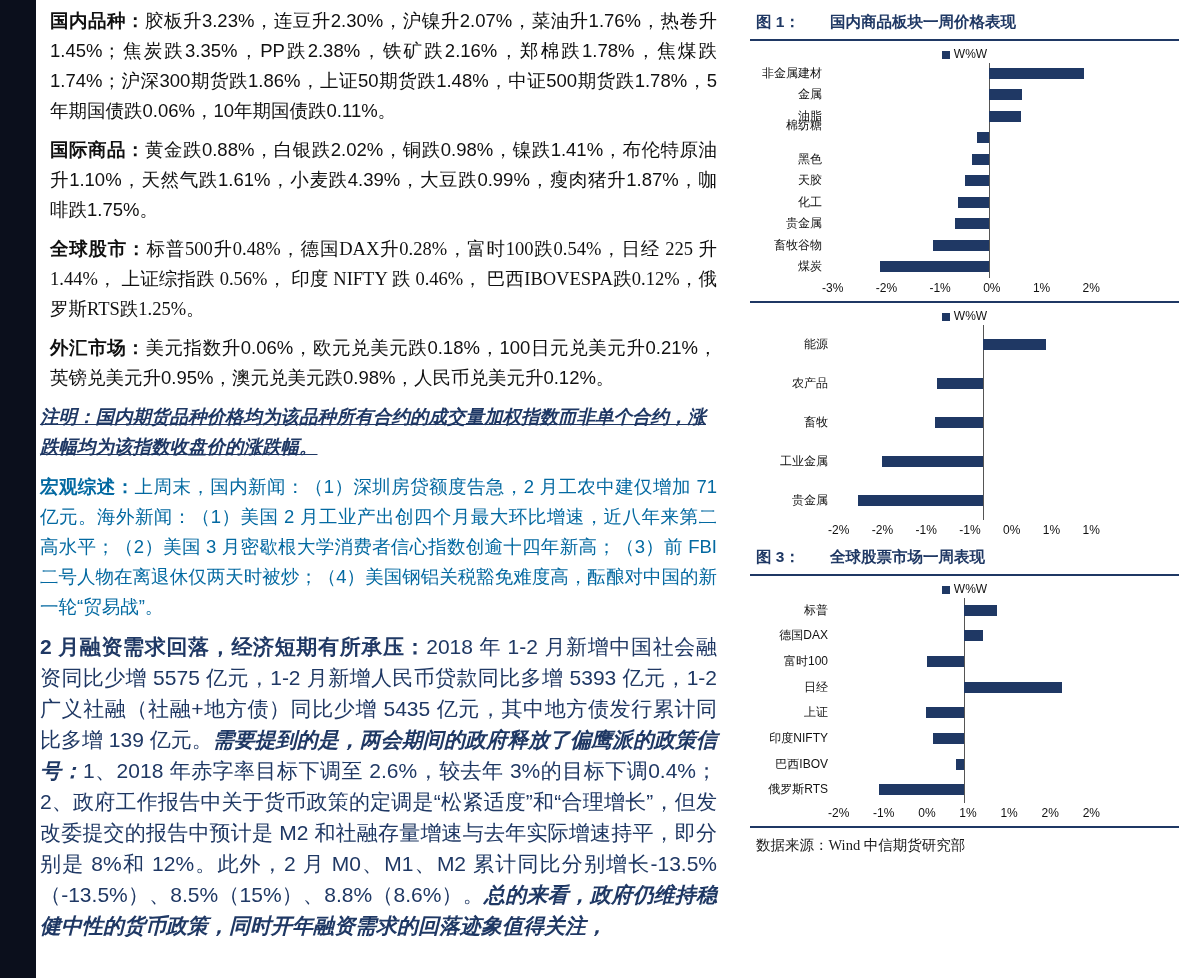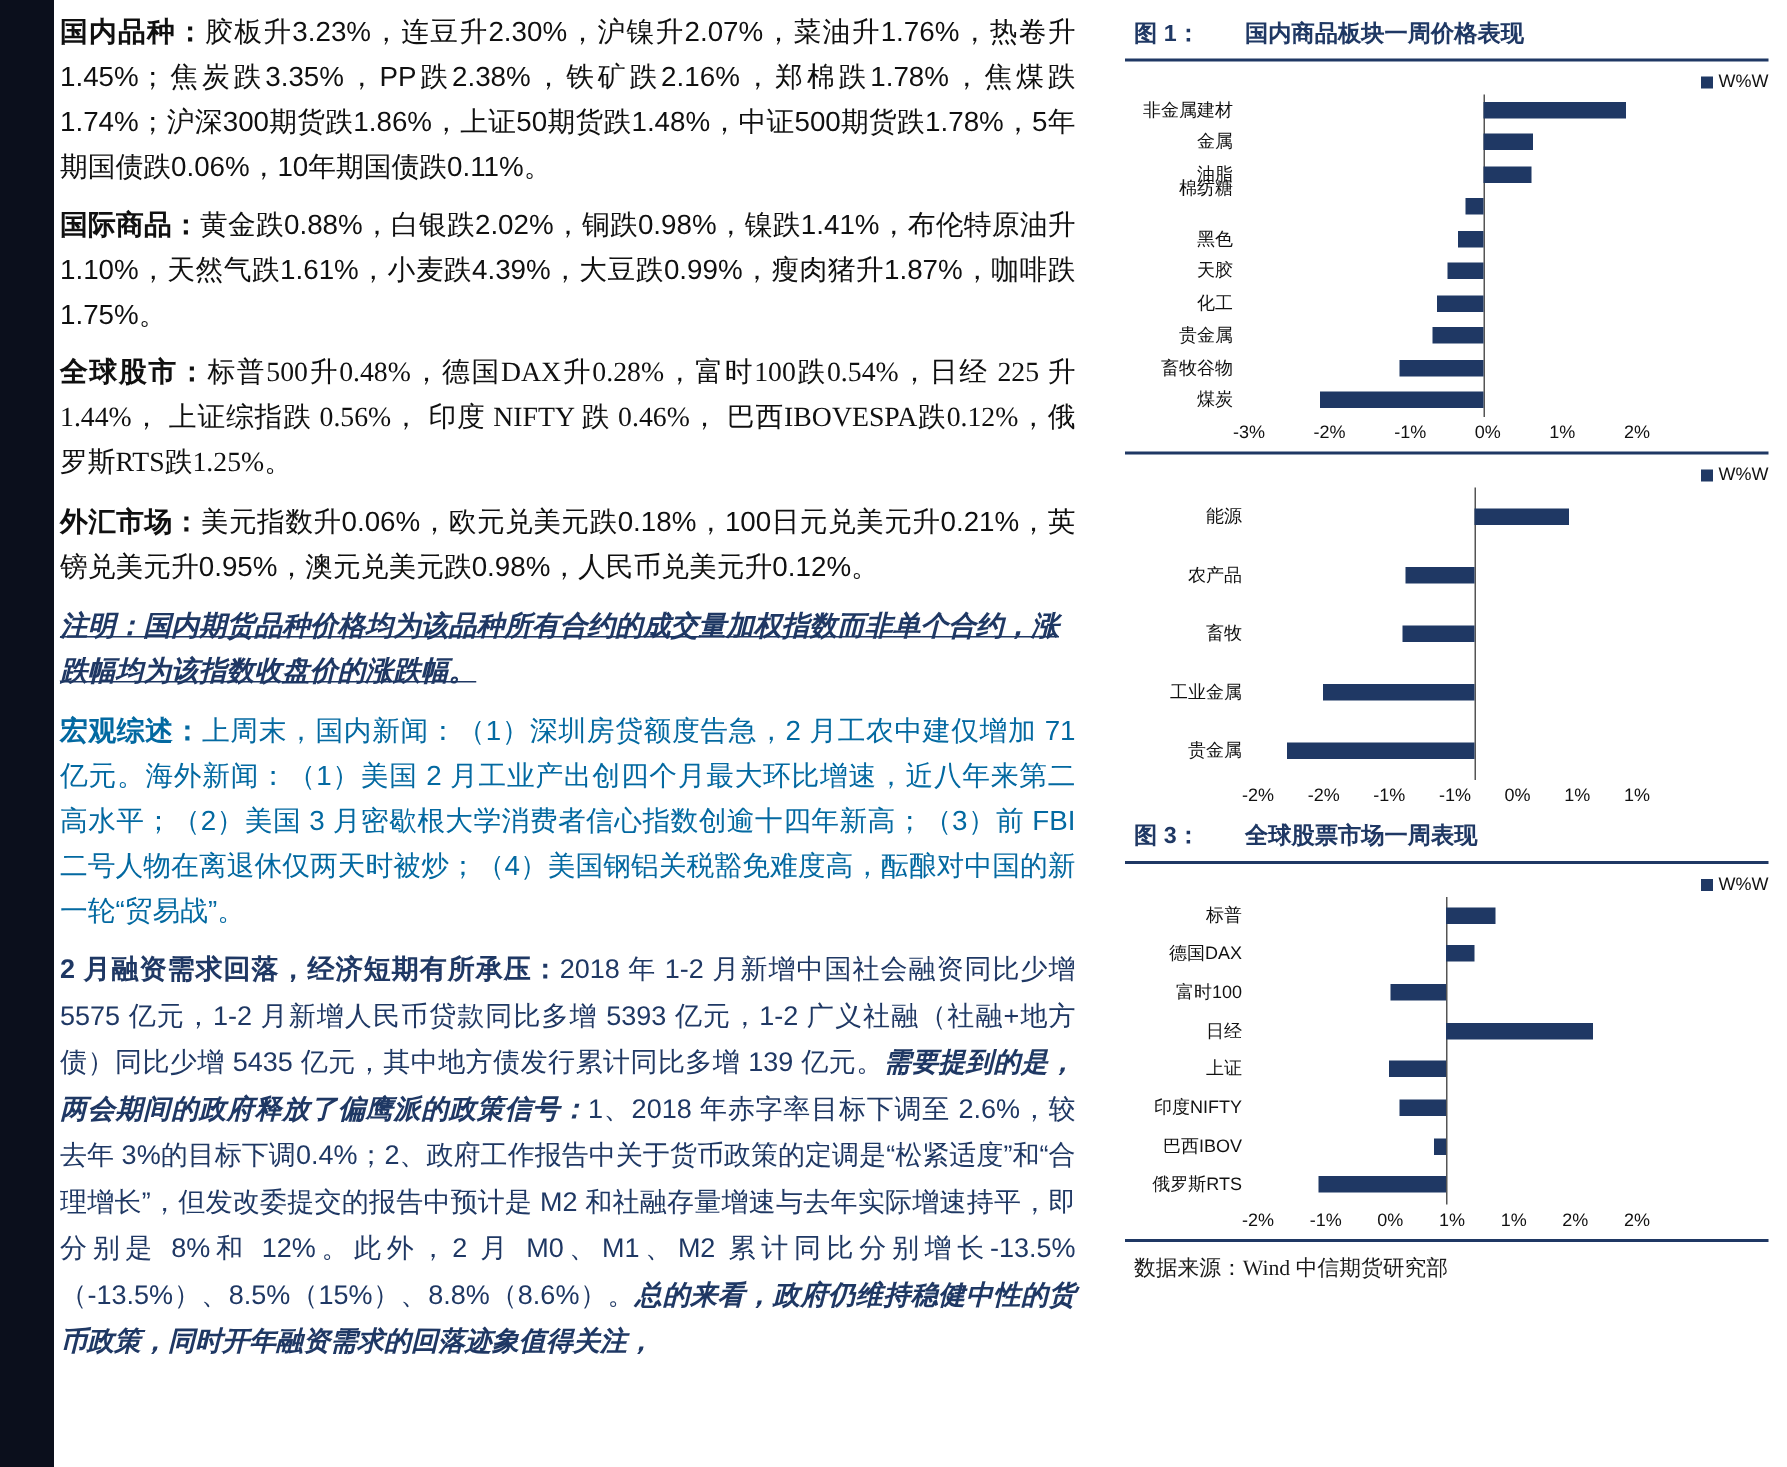--- a/index.html
+++ b/index.html
@@ -10,31 +10,31 @@
   }
   .page{position:relative;width:1191px;height:978px;}
 
   
   .left{
     position:absolute;left:0;top:0;width:725px;height:978px;
     padding:6px 8px 0 40px;box-sizing:border-box;
   }
   .para{
     font-size:18.5px;line-height:30px;letter-spacing:0px;
-    margin:0 0 9px 0;color:#101010;text-align:justify;
+    margin:0 0 9px 10px;color:#101010;text-align:justify;
   }
   .para.serif{font-family:"Liberation Serif","DejaVu Serif",serif;}
   .note{
     font-weight:bold;font-style:italic;color:#1F3864;
     text-decoration:underline;font-size:18.5px;line-height:30px;margin:4px 0 10px 0;
   }
   .lbl{font-weight:bold;}
   .italicb{font-style:italic;font-weight:bold;color:#1F3864;}
   .macro{font-size:18.5px;line-height:30px;margin:0 0 9px 0;color:#0369a1;text-align:justify;}
-  .fin{font-size:18px;line-height:31px;margin:0;color:#1F3864;font-weight:bold;text-align:justify;}
+  .fin{font-size:21px;line-height:31px;margin:0;color:#1F3864;font-weight:bold;text-align:justify;}
   .fin .normal{font-weight:normal;color:#1F3864;}
 
   
   .band{
     position:absolute;left:0;top:0;width:36px;height:978px;background:#0b0f1c;
   }
 
   
   .right{
     position:absolute;left:740px;top:0;width:451px;height:978px;
@@ -42,21 +42,21 @@
   }
   .figblock{margin-bottom:6px;}
   .fightitle{
     display:flex;align-items:center;font-size:15.5px;color:#1F3864;font-weight:bold;
     padding:4px 0 6px 6px;
   }
   .fignum{width:74px;}
   .figname{}
   .rule{height:2px;background:#1F3864;margin:0 0 4px 0;}
   .legend{
-    text-align:right;font-size:12px;color:#111;margin:6px 0 2px 0;
+    text-align:center;font-size:12px;color:#111;margin:6px 0 2px 0;
   }
   .legend .sq{display:inline-block;width:8px;height:8px;background:#1F3864;margin-right:4px;vertical-align:middle;}
 
   .chart{position:relative;font-size:12px;color:#111;}
   .rowlabel{text-align:right;padding-right:6px;white-space:nowrap;}
   .plot{position:relative;}
   .bar{position:absolute;background:#1F3864;height:11px;}
   .axisline{position:absolute;width:1px;background:#555;top:0;bottom:0;}
   .ticks{display:flex;justify-content:space-between;font-size:12px;color:#111;padding-top:3px;}
 

